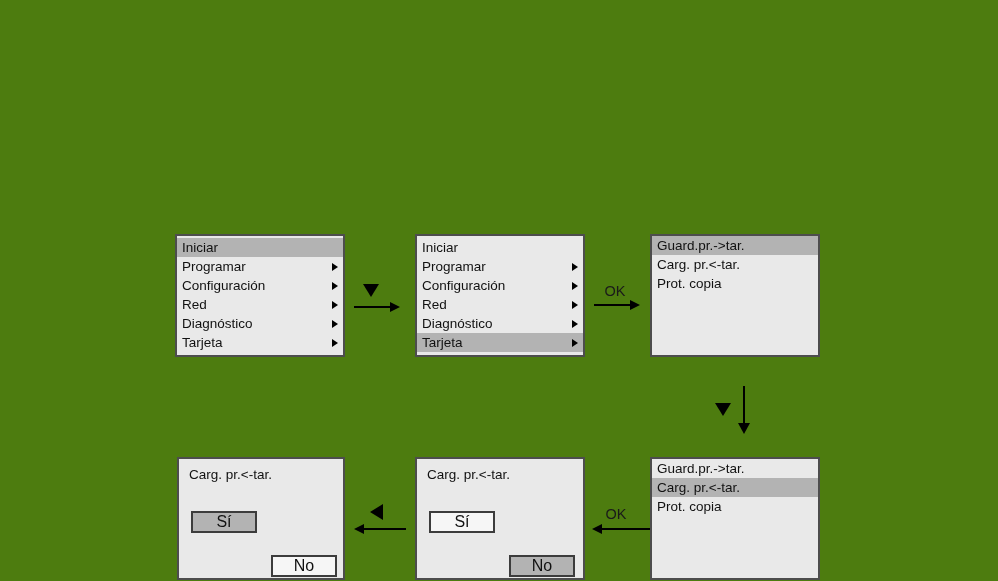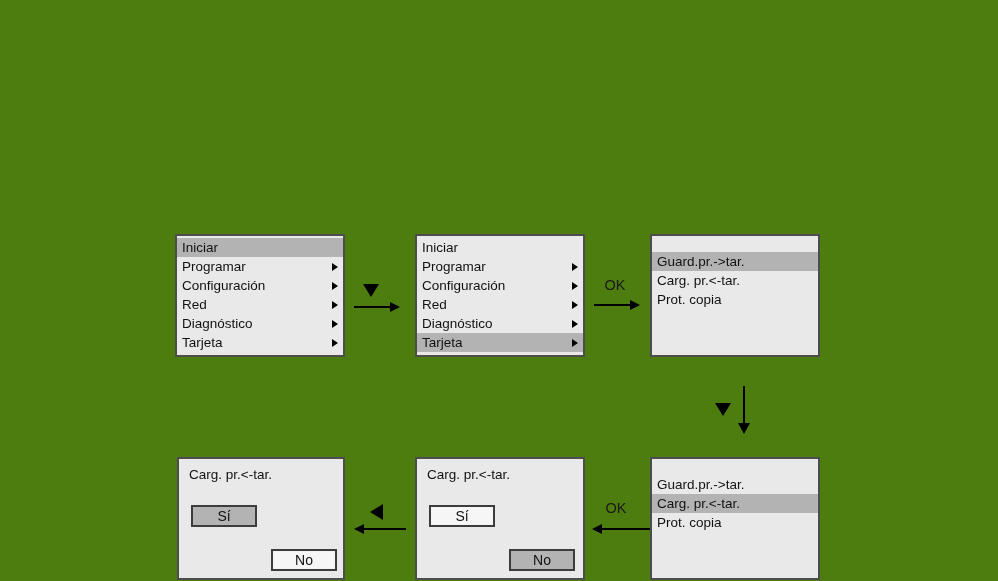--- a/index.html
+++ b/index.html
@@ -20,21 +20,21 @@
     box-sizing:border-box;
   }
   #p1{left:175px;top:234px;}
   #p2{left:415px;top:234px;}
   #p3{left:650px;top:234px;}
   #p4{left:650px;top:457px;}
   #p5{left:415px;top:457px;}
   #p6{left:177px;top:457px;width:168px;}
 
   .menu-list{padding-top:2px;}
-  .card-list{padding-top:16px;}
+  .card-list{padding-top:0;}
   .mrow{
     height:19px;
     display:flex;align-items:center;justify-content:space-between;
     padding:0 5px 0 5px;
     font-size:13.5px;line-height:19px;
     white-space:nowrap;
   }
   .mrow.selected{background:#b3b3b3;}
   .subarrow{
     width:0;height:0;
@@ -42,35 +42,35 @@
     border-bottom:4px solid transparent;
     border-left:6px solid #000;
     flex:0 0 auto;
   }
   
   .dialog-title{
     position:absolute;left:10px;top:8px;
     font-size:13.5px;white-space:nowrap;
   }
   .dbtn{
-    position:absolute;top:46px;
+    position:absolute;top:52px;
     width:66px;height:22px;
     border:2px solid #3c3c3c;
     box-sizing:border-box;
     background:#f6f6f6;
-    font-size:14px;line-height:18px;text-align:center;
+    font-size:16px;line-height:18px;text-align:center;
   }
   .dbtn.selected{background:#b3b3b3;}
   .dbtn.yes{left:12px;}
   .dbtn.no{left:92px;margin-top:44px;}
 
   
   .okLabel{
     position:absolute;width:40px;text-align:center;
-    font-size:14.5px;color:#1a1a1a;
+    font-size:14.5px;color:#1a1a1a;margin-top:6px;
   }
   .key-down{
     position:absolute;width:0;height:0;
     border-left:8px solid transparent;
     border-right:8px solid transparent;
     border-top:13px solid #000;
   }
   .key-left{
     position:absolute;width:0;height:0;
     border-top:8px solid transparent;

